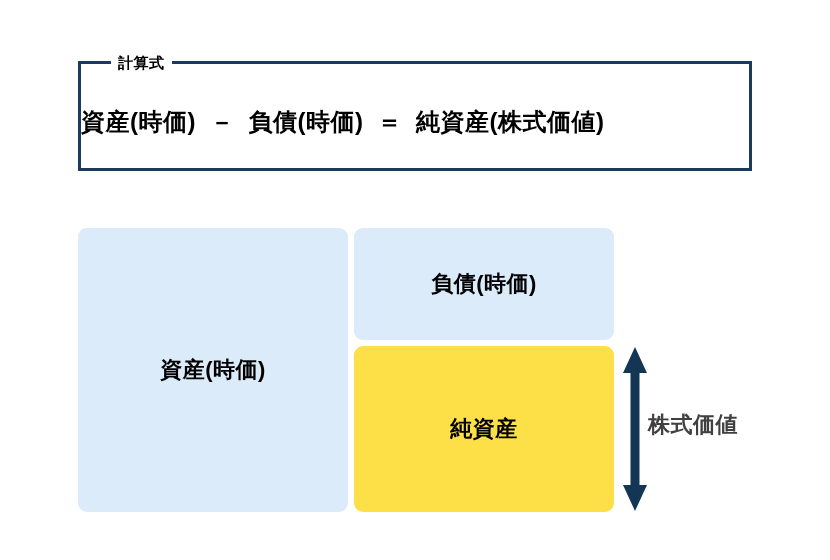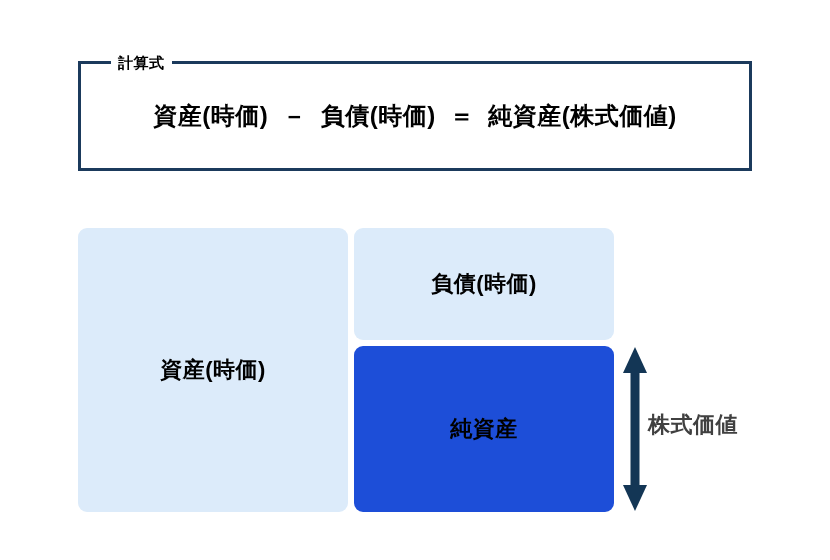--- a/index.html
+++ b/index.html
@@ -46,22 +46,21 @@
     font-weight: 700;
     letter-spacing: 0.5px;
     white-space: nowrap;
   }
   .formula-line {
     position: absolute;
     left: 0;
     right: 0;
     top: 50%;
     transform: translateY(-50%);
-    margin-top: 0;
-    text-align: center;
+    margin-top: 6px;
     font-size: 24px;
     font-weight: 700;
     letter-spacing: 0.5px;
     white-space: nowrap;
     color: #000000;
   }
   .formula-line .op {
     display: inline-block;
     padding: 0 14px;
   }
@@ -92,21 +91,21 @@
     top: 228px;
     width: 260px;
     height: 112px;
     background: #dcebfa;
   }
   .block-networth {
     left: 354px;
     top: 346px;
     width: 260px;
     height: 166px;
-    background: #1d4ed8;
+    background: #fde047;
   }
 
   
   .arrow-wrap {
     position: absolute;
     left: 620px;
     top: 346px;
     width: 30px;
     height: 166px;
   }

